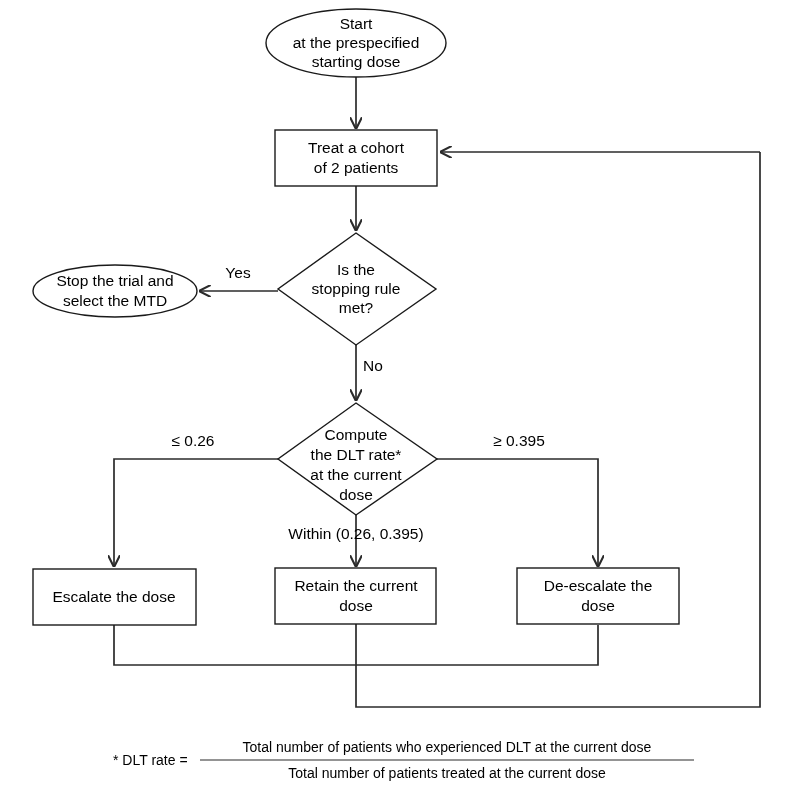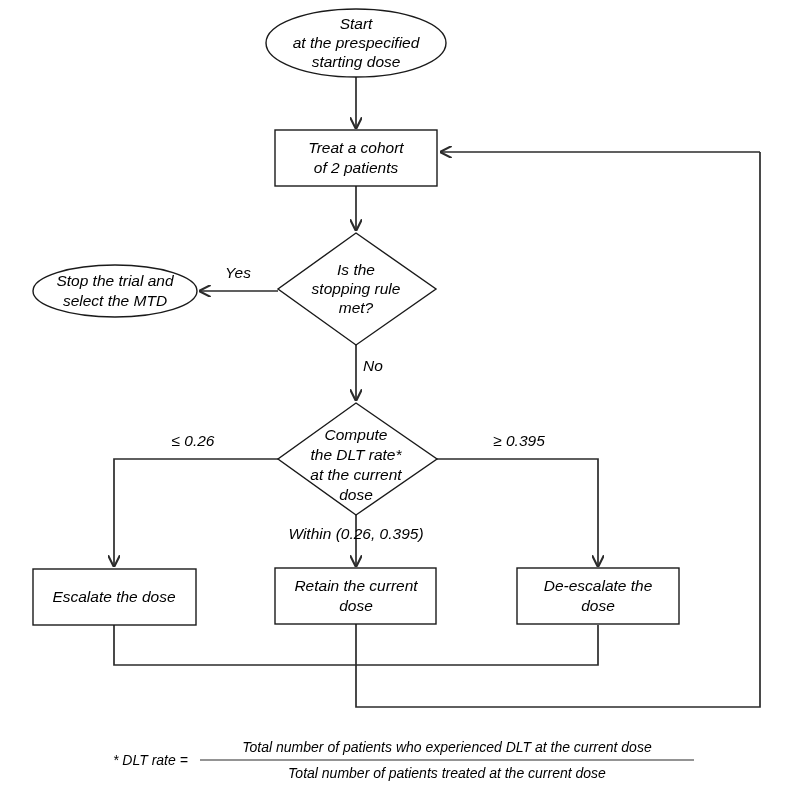--- a/index.html
+++ b/index.html
@@ -9,21 +9,20 @@
   }
   body {
     font-family: "Liberation Sans", sans-serif;
   }
   #canvas {
     position: relative;
     width: 794px;
     height: 797px;
     background: #ffffff;
     overflow: hidden;
-    font-style: italic;
   }
   #flow {
     position: absolute;
     top: 0;
     left: 0;
     width: 794px;
     height: 797px;
   }
   .shape-outline {
     fill: #ffffff;

